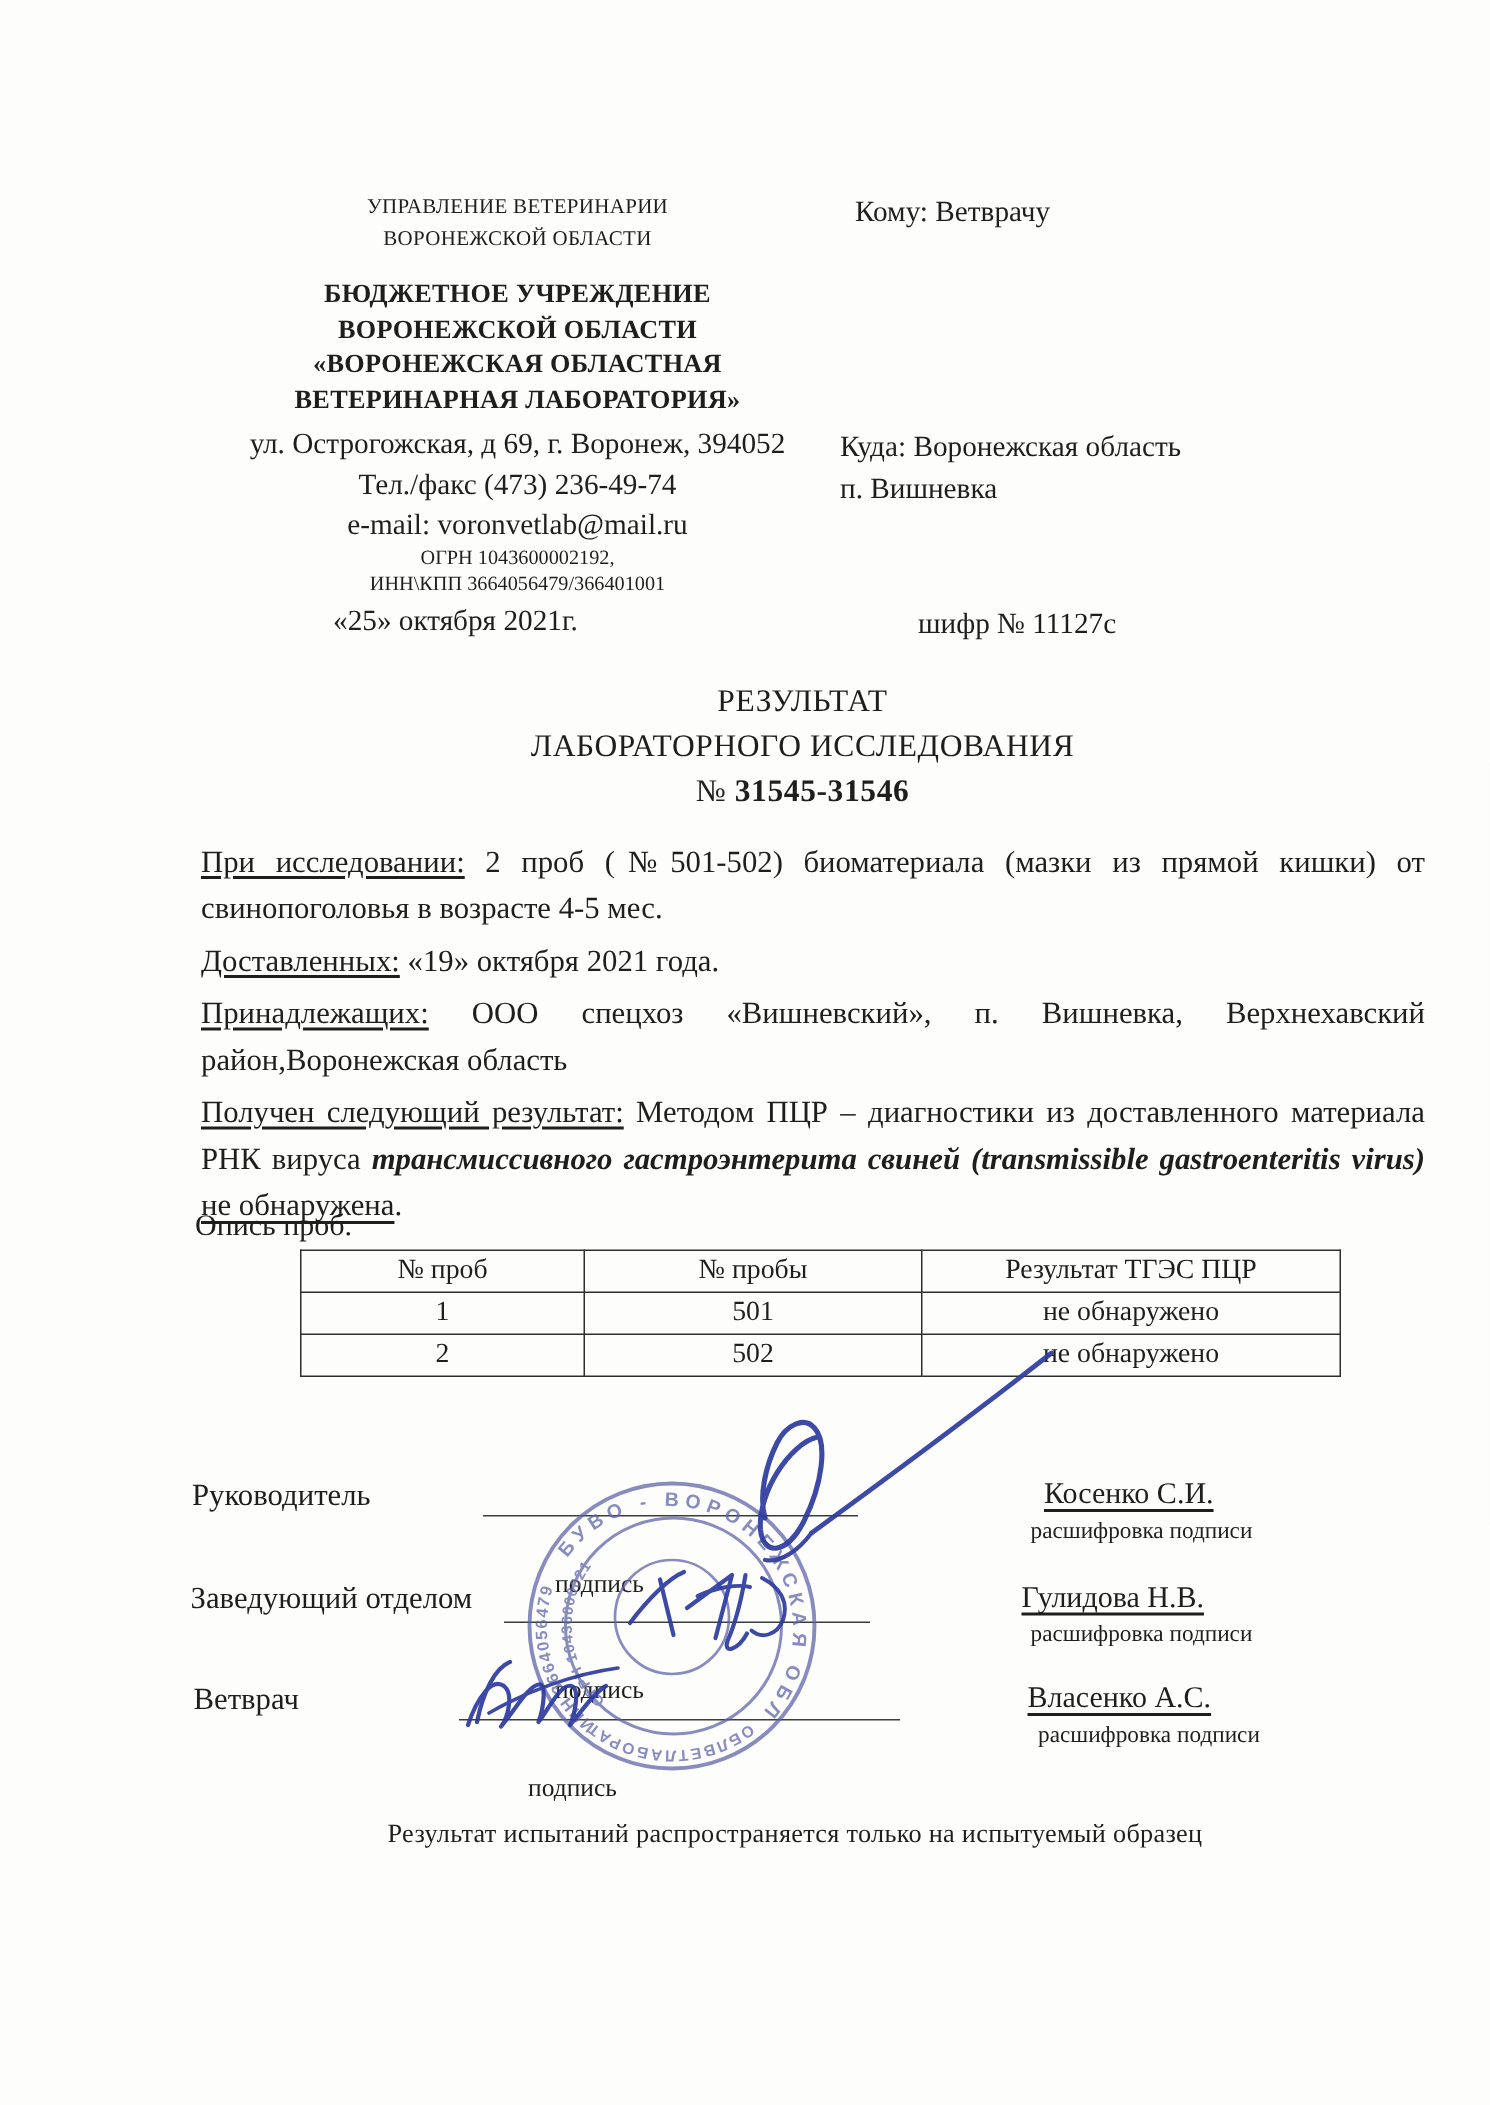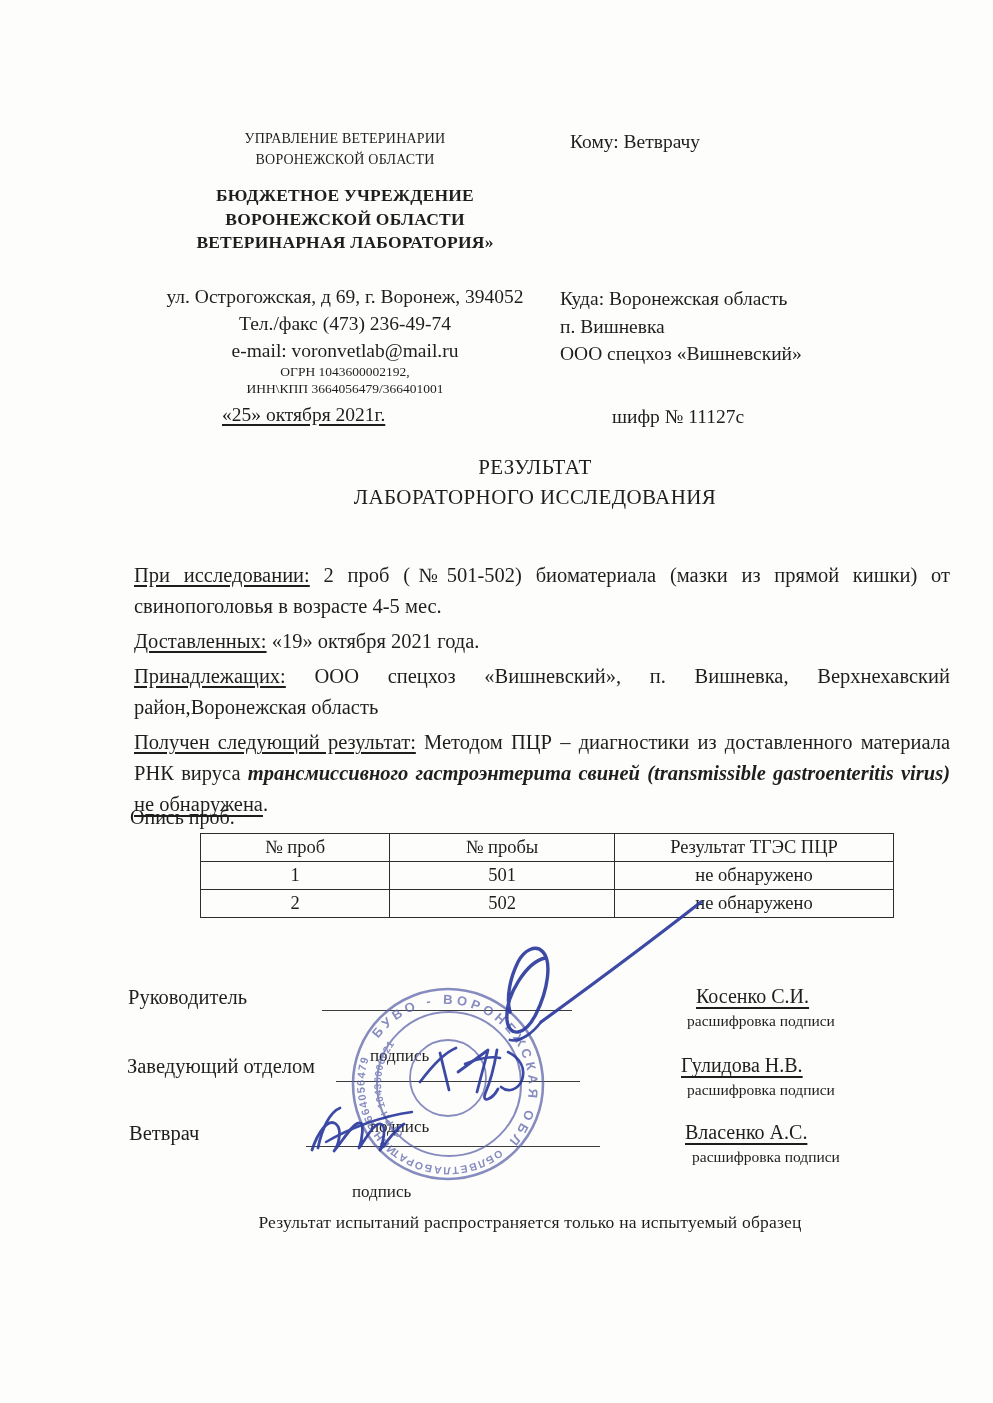--- a/index.html
+++ b/index.html
@@ -8,21 +8,21 @@
     background:#f4f4f2;
     font-family:"Liberation Serif","DejaVu Serif",serif;
     color:#1e1e1e;
   }
   .page{
     position:relative;width:993px;height:1403px;
     background:#fdfdfc;overflow:hidden;
   }
   .abs{position:absolute;}
   .ctr{text-align:center;}
-  .u{text-decoration:underline;text-underline-offset:3px;text-decoration-thickness:1.5px;}
+  .u{text-underline-offset:3px;text-decoration-thickness:1.5px;}
   .b{font-weight:bold;}
   .dept{font-size:14px;line-height:21px;letter-spacing:.2px;}
   .orgname{font-size:17.5px;line-height:23.5px;font-weight:bold;letter-spacing:.2px;}
   .addr{font-size:19.5px;line-height:27px;}
   .fine{font-size:13.5px;line-height:16.5px;}
   .std{font-size:19.5px;}
   .title-l{font-size:21px;line-height:30px;letter-spacing:.4px;}
   .body-text{font-size:20.5px;line-height:31px;text-align:justify;}
   .body-text p{margin:4px;}
   .lbl{text-decoration:underline;text-underline-offset:3px;text-decoration-thickness:1.5px;}
@@ -51,44 +51,45 @@
 <div class="page">
 
   <div class="abs ctr" style="left:130px;top:128px;width:430px;">
     <div class="dept">УПРАВЛЕНИЕ ВЕТЕРИНАРИИ</div>
     <div class="dept">ВОРОНЕЖСКОЙ ОБЛАСТИ</div>
   </div>
 
   <div class="abs ctr" style="left:130px;top:184px;width:430px;">
     <div class="orgname">БЮДЖЕТНОЕ УЧРЕЖДЕНИЕ</div>
     <div class="orgname">ВОРОНЕЖСКОЙ ОБЛАСТИ</div>
+    <div class="orgname">«ВОРОНЕЖСКАЯ ОБЛАСТНАЯ</div>
     <div class="orgname">ВЕТЕРИНАРНАЯ ЛАБОРАТОРИЯ»</div>
   </div>
 
   <div class="abs ctr" style="left:110px;top:283px;width:470px;">
     <div class="addr">ул. Острогожская, д 69, г. Воронеж, 394052</div>
     <div class="addr">Тел./факс  (473) 236-49-74</div>
     <div class="addr">e-mail: voronvetlab@mail.ru</div>
     <div class="fine">ОГРН 1043600002192,</div>
     <div class="fine">ИНН\КПП 3664056479/366401001</div>
   </div>
 
   <div class="abs std u" style="left:222px;top:404px;">«25» октября 2021г.</div>
 
   <div class="abs std" style="left:570px;top:131px;text-align:right;">Кому: Ветврачу</div>
   <div class="abs" style="left:560px;top:285px;width:380px;line-height:27.5px;">
     <div class="std">Куда: Воронежская область</div>
     <div class="std">п. Вишневка</div>
-    <div class="std">ООО спецхоз «Вишневский»</div>
   </div>
   <div class="abs std" style="left:612px;top:406px;">шифр № 11127с</div>
 
   <div class="abs ctr" style="left:85px;top:452px;width:900px;">
     <div class="title-l">РЕЗУЛЬТАТ</div>
     <div class="title-l">ЛАБОРАТОРНОГО ИССЛЕДОВАНИЯ</div>
+    <div class="title-l u"><span>№ </span><span class="b">31545-31546</span></div>
   </div>
 
   <div class="abs body-text" style="left:130px;top:556px;width:824px;">
     <p><span class="lbl">При исследовании:</span><span>  2 проб (№501-502) биоматериала (мазки из прямой кишки) от свинопоголовья в возрасте 4-5 мес.</span></p>
     <p><span class="lbl">Доставленных:</span><span> «19» октября 2021 года.</span></p>
     <p><span class="lbl">Принадлежащих:</span><span>  ООО спецхоз «Вишневский», п. Вишневка,  Верхнехавский район,Воронежская область</span></p>
     <p><span class="lbl">Получен следующий результат:</span><span>  Методом ПЦР – диагностики из доставленного материала РНК вируса </span><span class="virus">трансмиссивного гастроэнтерита свиней (transmissible gastroenteritis virus)</span><span class="result"> не обнаружена</span><span>.</span></p>
   </div>
 
   <div class="abs caption" style="left:130px;top:806px;">Опись проб.</div>

